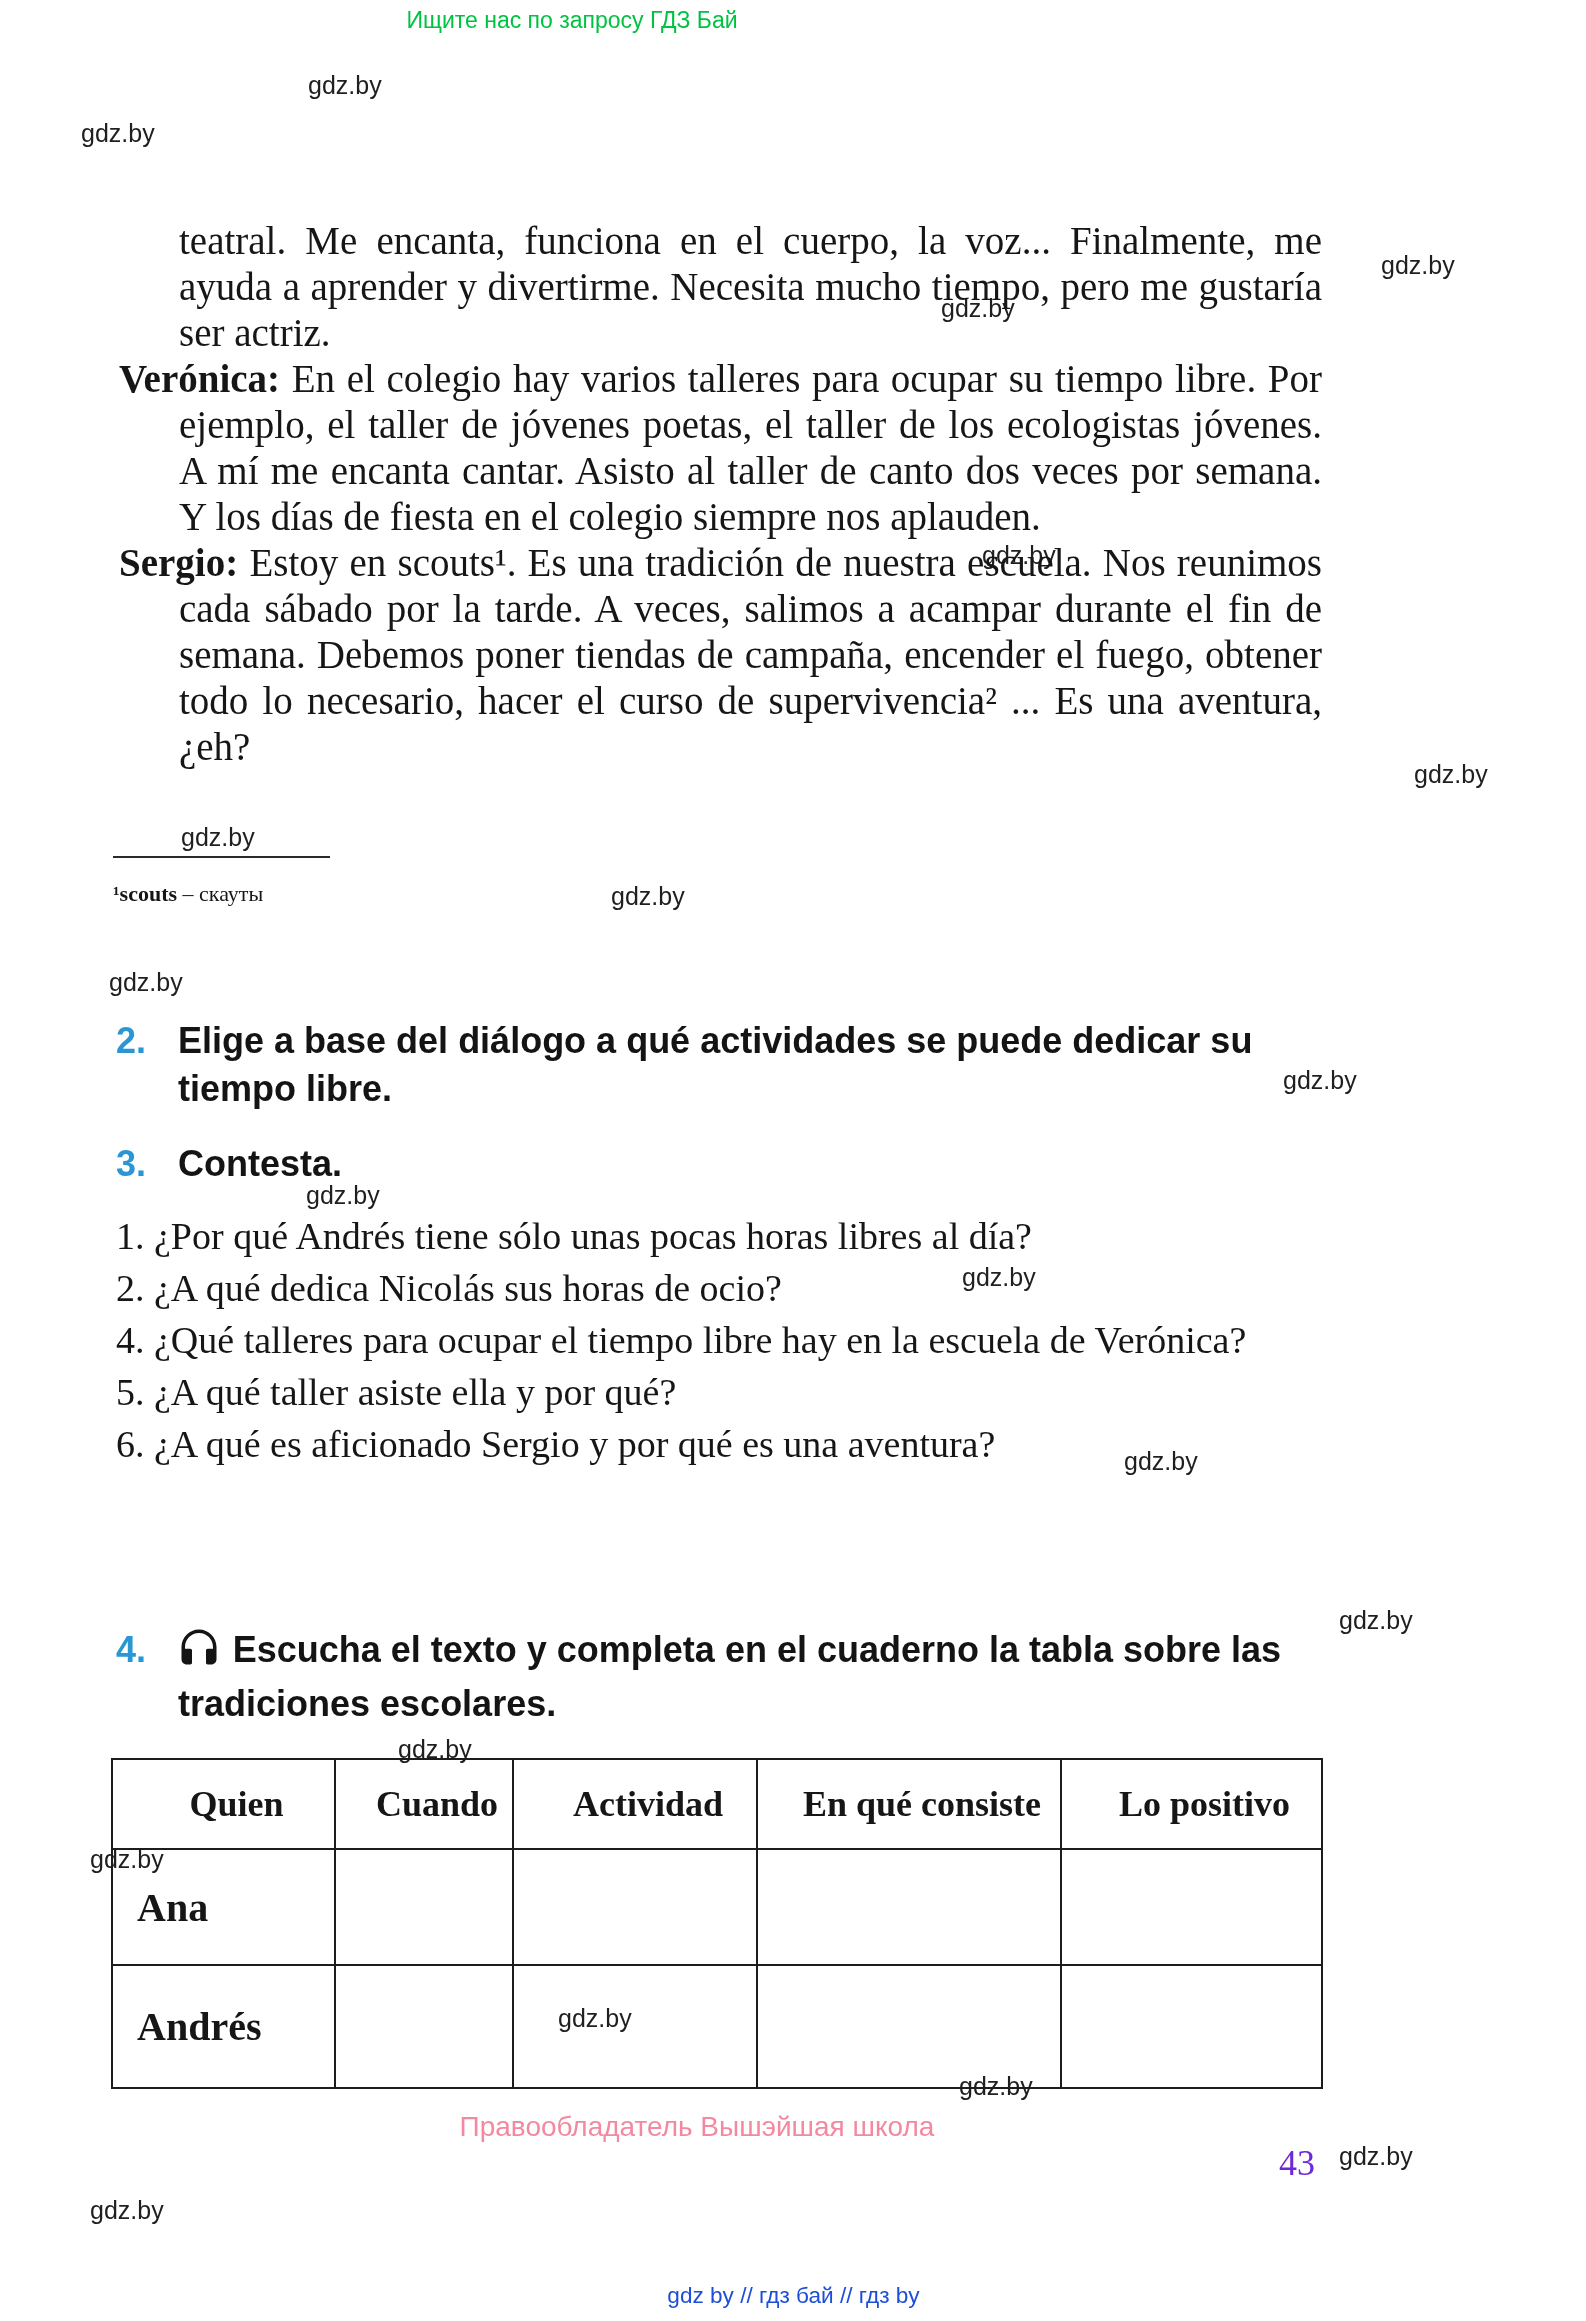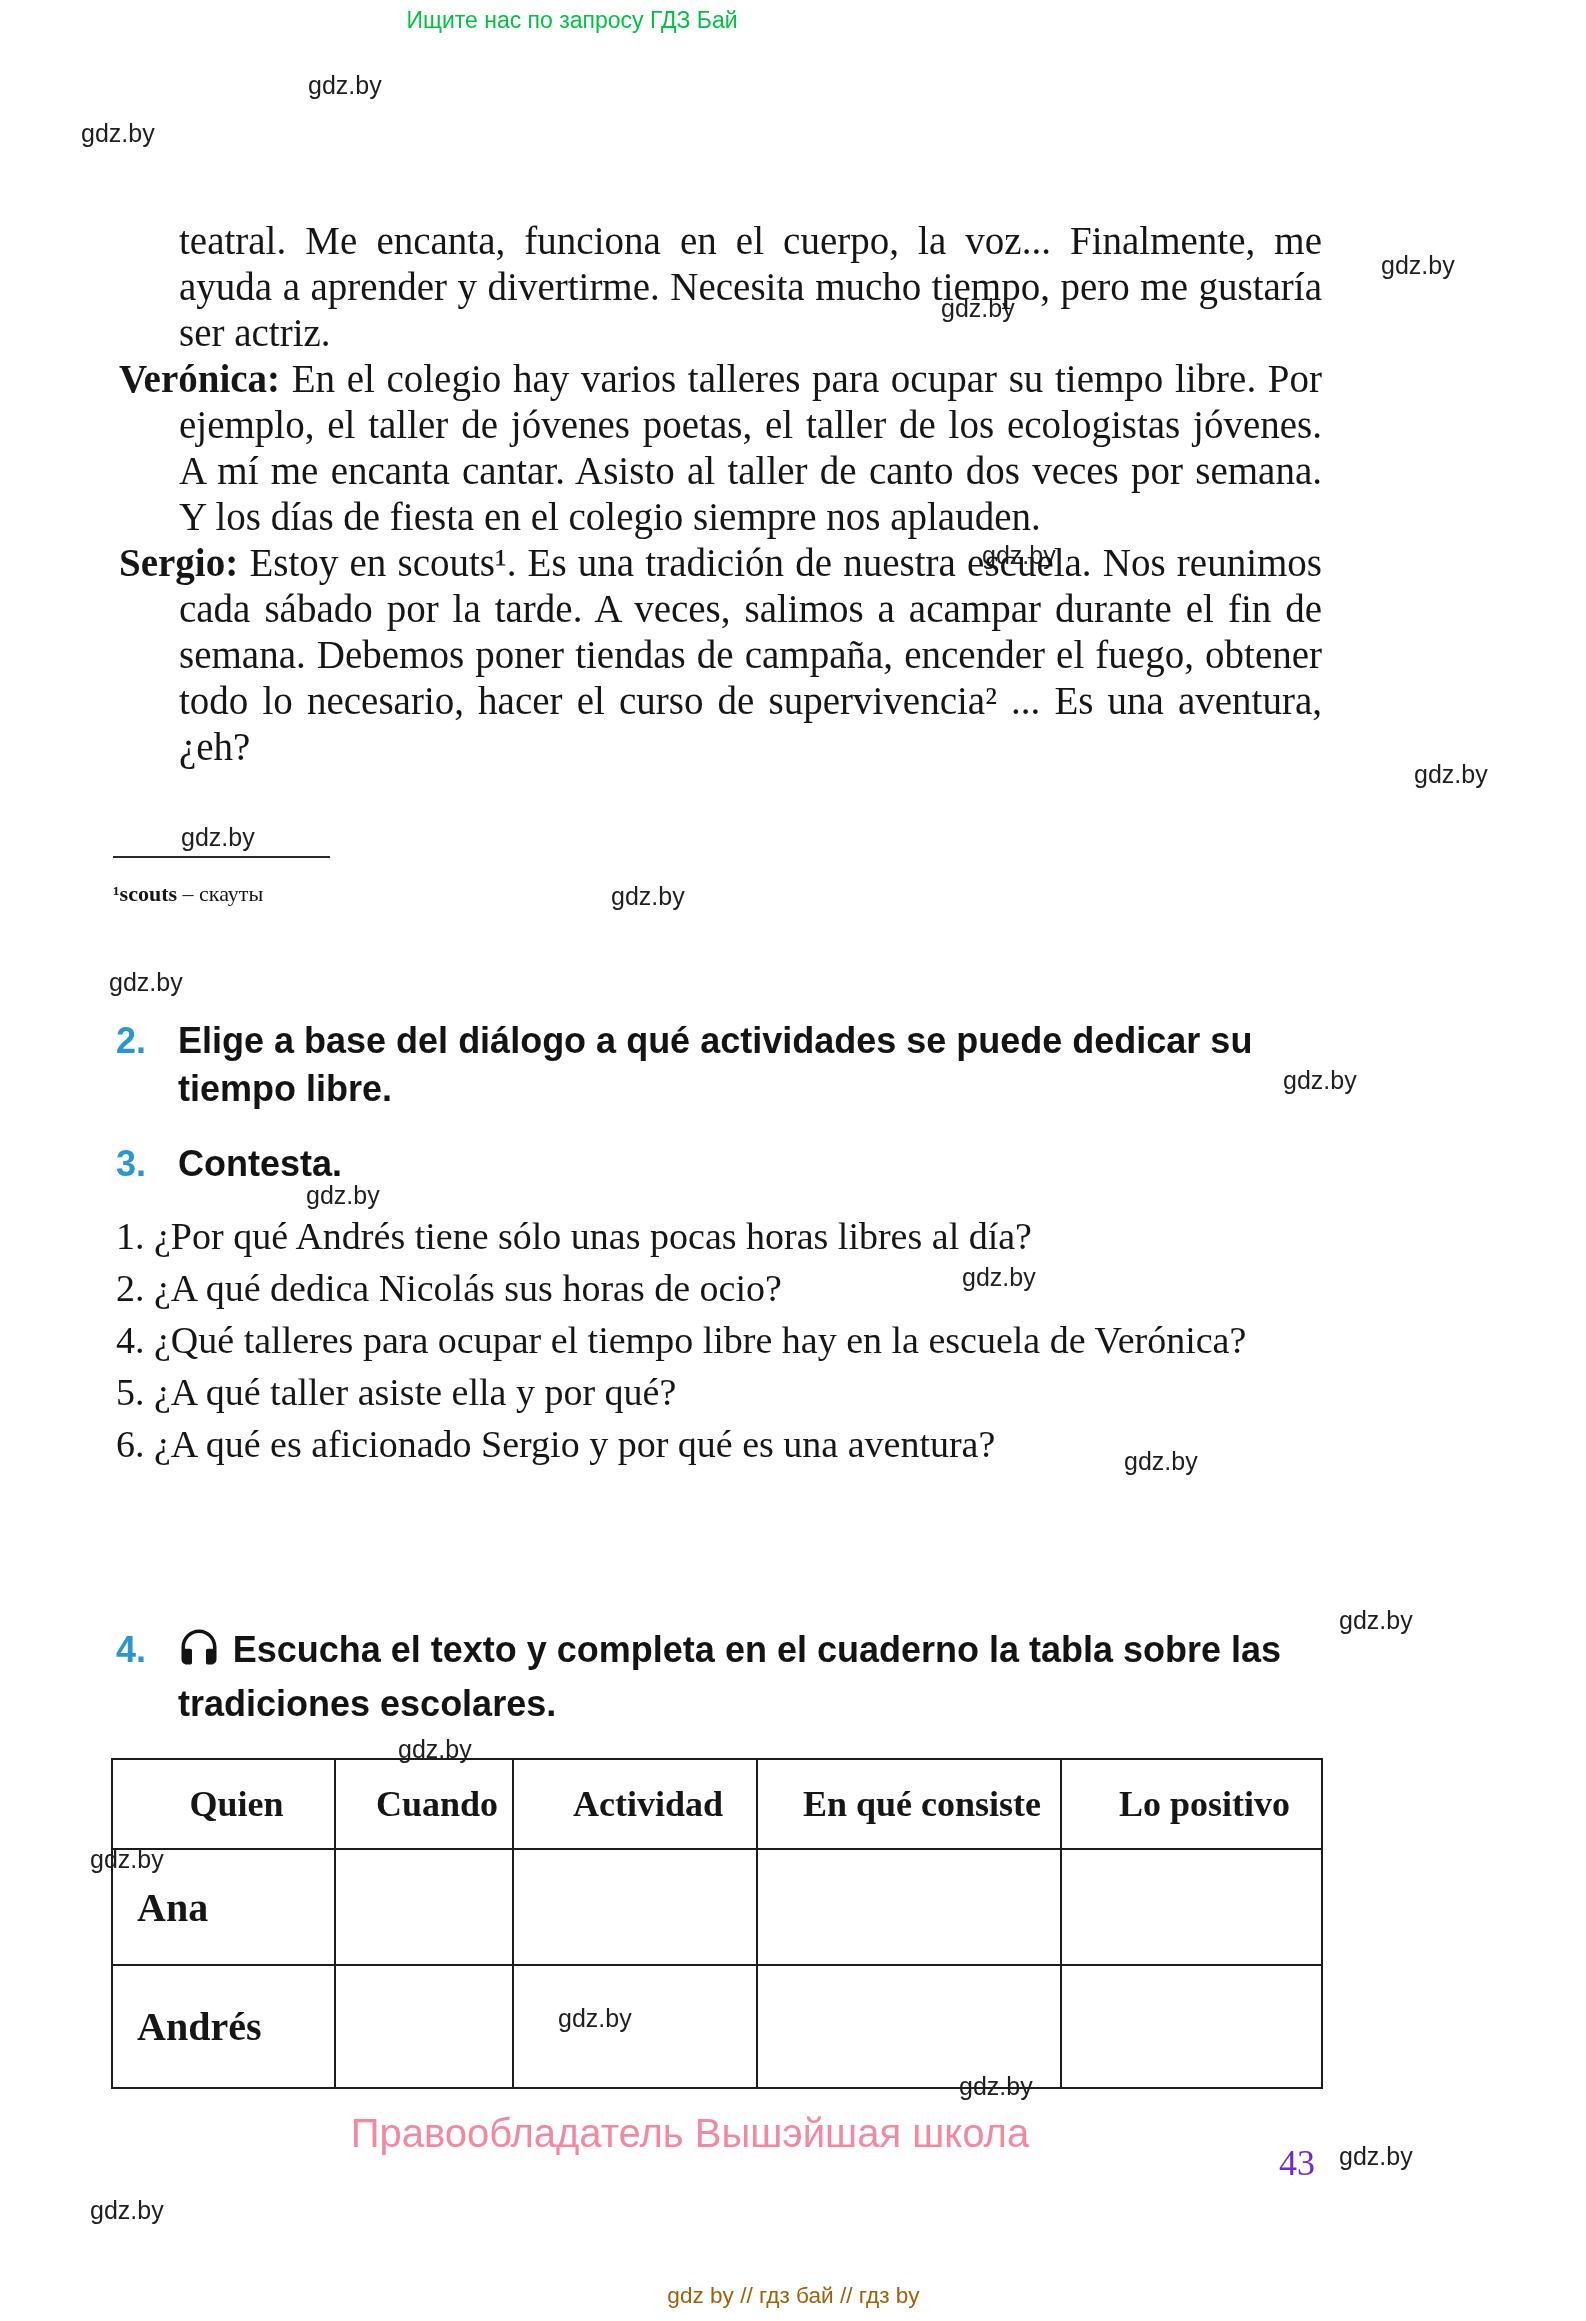--- a/index.html
+++ b/index.html
@@ -71,37 +71,37 @@
   .tbl th {
     font-size: 36px; font-weight: bold; text-align: center;
     height: 90px; vertical-align: middle;
     font-family: Liberation Serif, serif;
     padding-left: 26px;
   }
   .tbl td { height: 116px; vertical-align: middle; }
   .tbl tr.r2 td { height: 123px; }
   .tbl td.who { font-size: 40px; font-weight: bold; padding-left: 24px; text-align: left; }
   .copyright {
-    position: absolute; top: 2111px; left: 1px; width: 1378px;
+    position: absolute; top: 2111px; left: 8px; width: 1378px;
     text-align: center;
     font-family: "Liberation Sans", sans-serif;
-    font-size: 40px;
+    font-size: 28px;
     color: #f289a1;
   }
   .page-number {
     position: absolute; top: 2142px; left: 1279px;
     font-size: 36px;
     color: #6d28d9;
   }
   .footer-links {
     position: absolute; top: 2283px; left: 0; width: 1587px;
     text-align: center;
     font-family: "Liberation Sans", sans-serif;
     font-size: 22.6px;
-    color: #a16207;
+    color: #1d4ed8;
   }
 </style>
 </head>
 <body>
 
 <div>
 
   <div class="green-header">Ищите нас по запросу ГДЗ Бай</div>
 
   <span class="wm" style="top:71px;left:308px">gdz.by</span>

